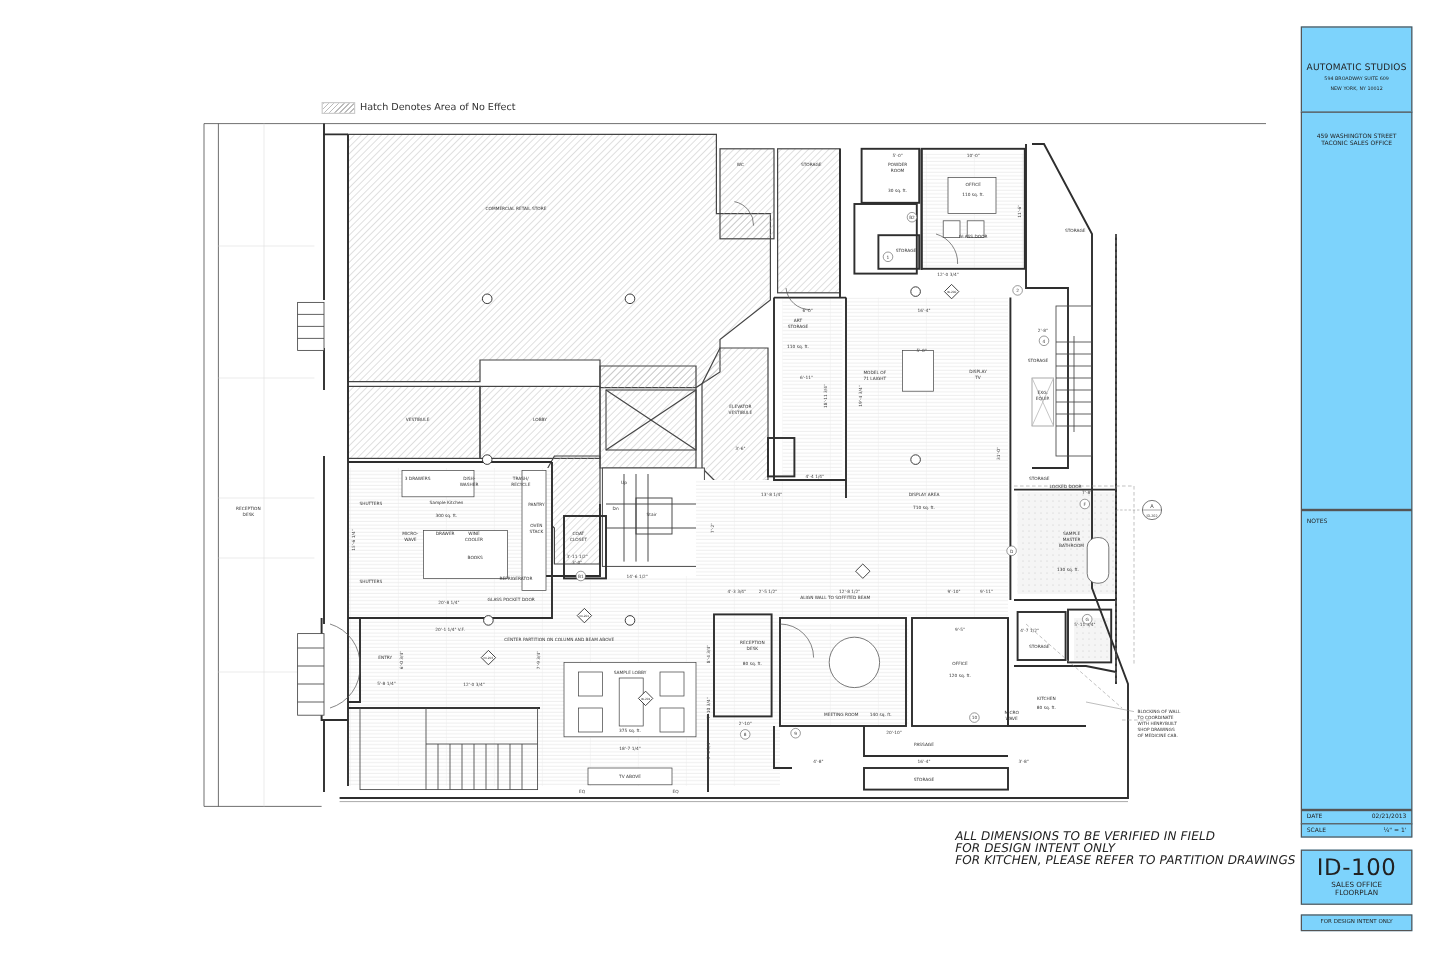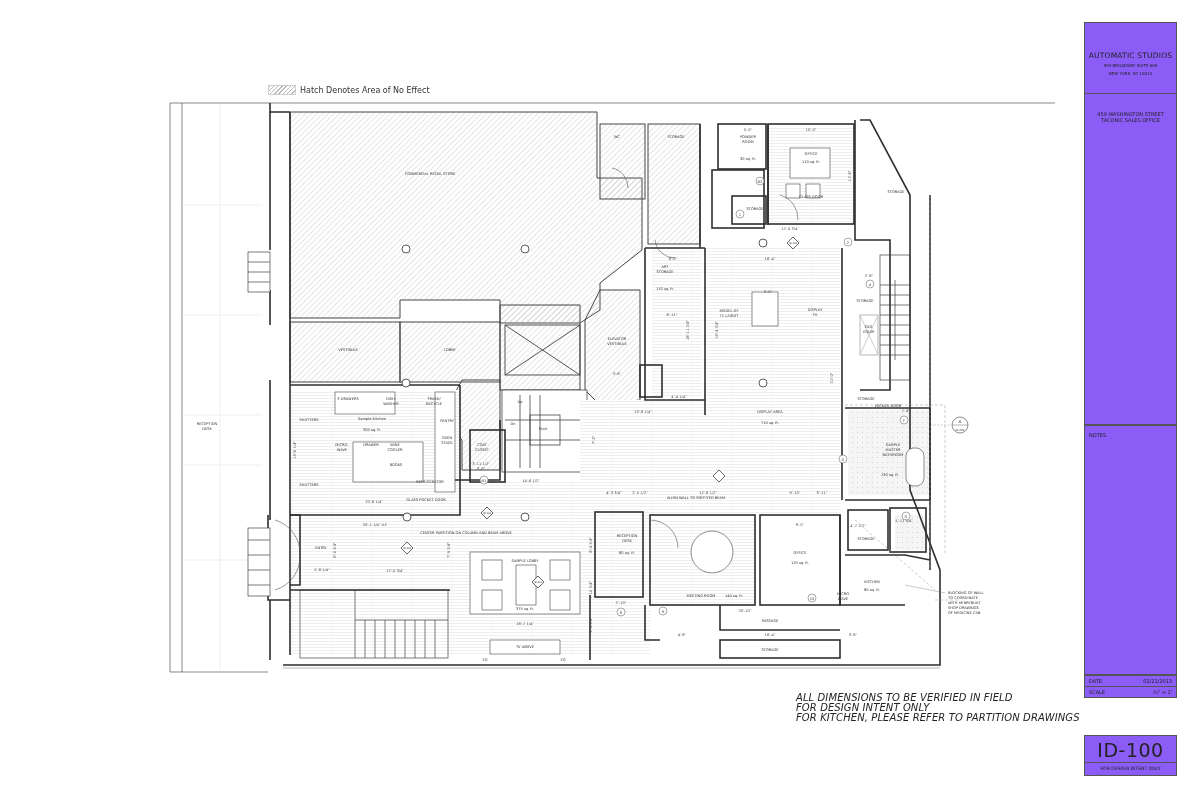--- a/index.html
+++ b/index.html
@@ -1,34 +1,34 @@
 <!DOCTYPE html>
 <html><head>
 <meta charset="utf-8">
 <style>
   html,body{margin:0;padding:0;background:#fff;}
   body{width:1200px;height:800px;position:relative;overflow:hidden;font-family:"DejaVu Sans",sans-serif;color:#222;}
   #plan{position:absolute;left:0;top:0;}
-  .tb{position:absolute;left:1084px;border:1px solid #555;background:#8b5cf6;box-sizing:border-box;text-align:center;color:#222;}
+  .tb{position:absolute;left:1084px;border:1px solid #555;background:#7dd3fc;box-sizing:border-box;text-align:center;color:#222;}
   .tb-firm{top:22px;width:93px;height:72px;}
   .tb-firm .firm{font-size:7.5px;margin-top:28px;letter-spacing:0.2px;}
   .tb-firm .addr{font-size:4px;line-height:5px;margin-top:3px;}
   .tb-proj{top:93px;width:93px;height:332px;}
   .tb-proj .line{font-size:5px;line-height:6px;}
   .tb-proj .p1{margin-top:17px;}
   .tb-notes{top:425px;width:93px;height:250px;text-align:left;}
   .tb-notes .lbl{font-size:5px;margin:6px 0 0 4px;}
   .tb-row{left:1084px;width:93px;height:12px;font-size:5px;display:flex;justify-content:space-between;align-items:center;padding:0 4px;}
   .tb-date{top:675px;}
   .tb-scale{top:686px;}
-  .tb-sheet{top:735px;width:93px;height:36px;}
+  .tb-sheet{top:708px;width:93px;height:46px;}
   .tb-sheet .num{font-size:19px;margin-top:3px;letter-spacing:0.5px;}
   .tb-sheet .sub{font-size:6px;line-height:7px;}
   .tb-foot{top:762px;width:93px;height:14px;font-size:4.6px;line-height:12px;}
-  .legend{position:absolute;left:268px;top:85px;display:flex;align-items:center;font-size:8px;color:#333;}
+  .legend{position:absolute;left:268px;top:85px;display:flex;align-items:flex-start;font-size:8px;color:#333;}
   .legend .swatch{width:26px;height:8px;margin-right:4px;background:repeating-linear-gradient(135deg,#bbb 0 1px,#fff 1px 3px);border:0.5px solid #ccc;}
   .notes-block{position:absolute;left:796px;top:693px;font-size:10px;line-height:10px;letter-spacing:0.1px;color:#222;font-style:italic;}
   .lbl-s{font-size:3.6px;fill:#333;font-family:"DejaVu Sans",sans-serif;}
   .lbl-m{font-size:4.2px;fill:#333;font-family:"DejaVu Sans",sans-serif;}
   .dim{font-size:3.6px;fill:#444;font-family:"DejaVu Sans",sans-serif;}
 </style>
 </head>
 <body>
 
 <svg id="plan" width="1200" height="800" viewBox="0 0 1200 800" xmlns="http://www.w3.org/2000/svg">

